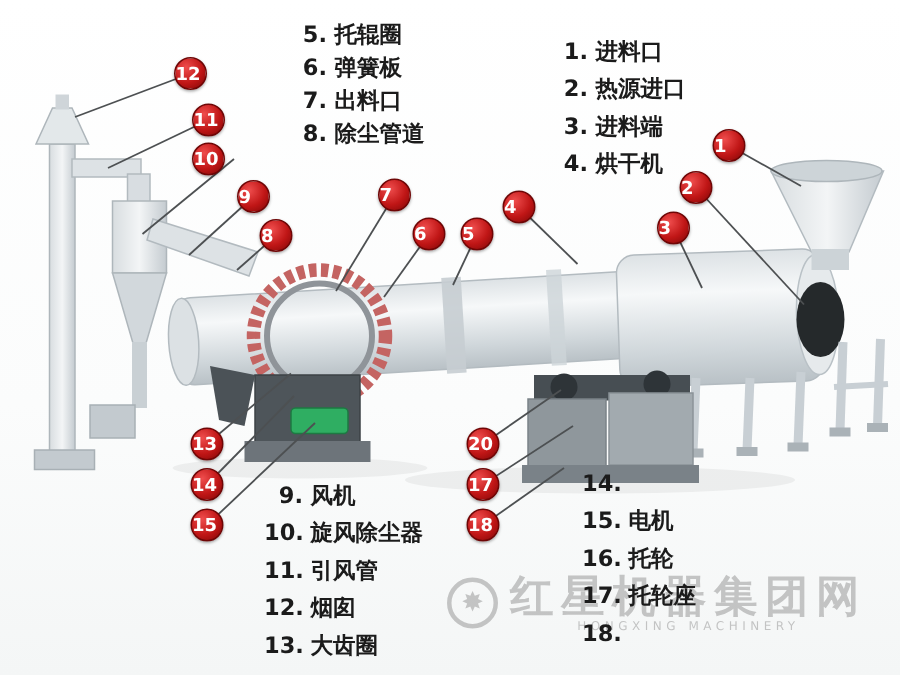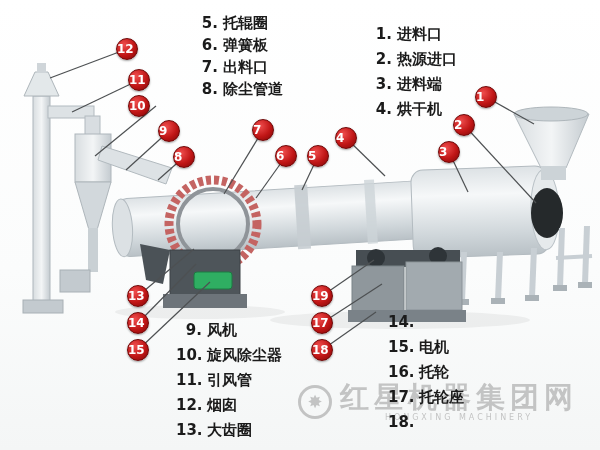--- a/index.html
+++ b/index.html
@@ -175,21 +175,21 @@
   <div class="callout" style="left:275px;top:145px">6</div>
   <div class="callout" style="left:252px;top:119px">7</div>
   <div class="callout" style="left:173px;top:146px">8</div>
   <div class="callout" style="left:158px;top:120px">9</div>
   <div class="callout" style="left:128px;top:95px">10</div>
   <div class="callout" style="left:128px;top:69px">11</div>
   <div class="callout" style="left:116px;top:38px">12</div>
   <div class="callout" style="left:127px;top:285px">13</div>
   <div class="callout" style="left:127px;top:312px">14</div>
   <div class="callout" style="left:127px;top:339px">15</div>
-  <div class="callout" style="left:311px;top:285px">19</div>
+  <div class="callout" style="left:311px;top:285px">20</div>
   <div class="callout" style="left:311px;top:312px">17</div>
   <div class="callout" style="left:311px;top:339px">18</div>
 
   <div class="lgroup lg-tl" style="left:192px;top:12px">
     <div class="lrow">
       <span class="lnum">5.</span>
       <span class="ltxt">托辊圈</span>
     </div>
     <div class="lrow">
       <span class="lnum">6.</span>

